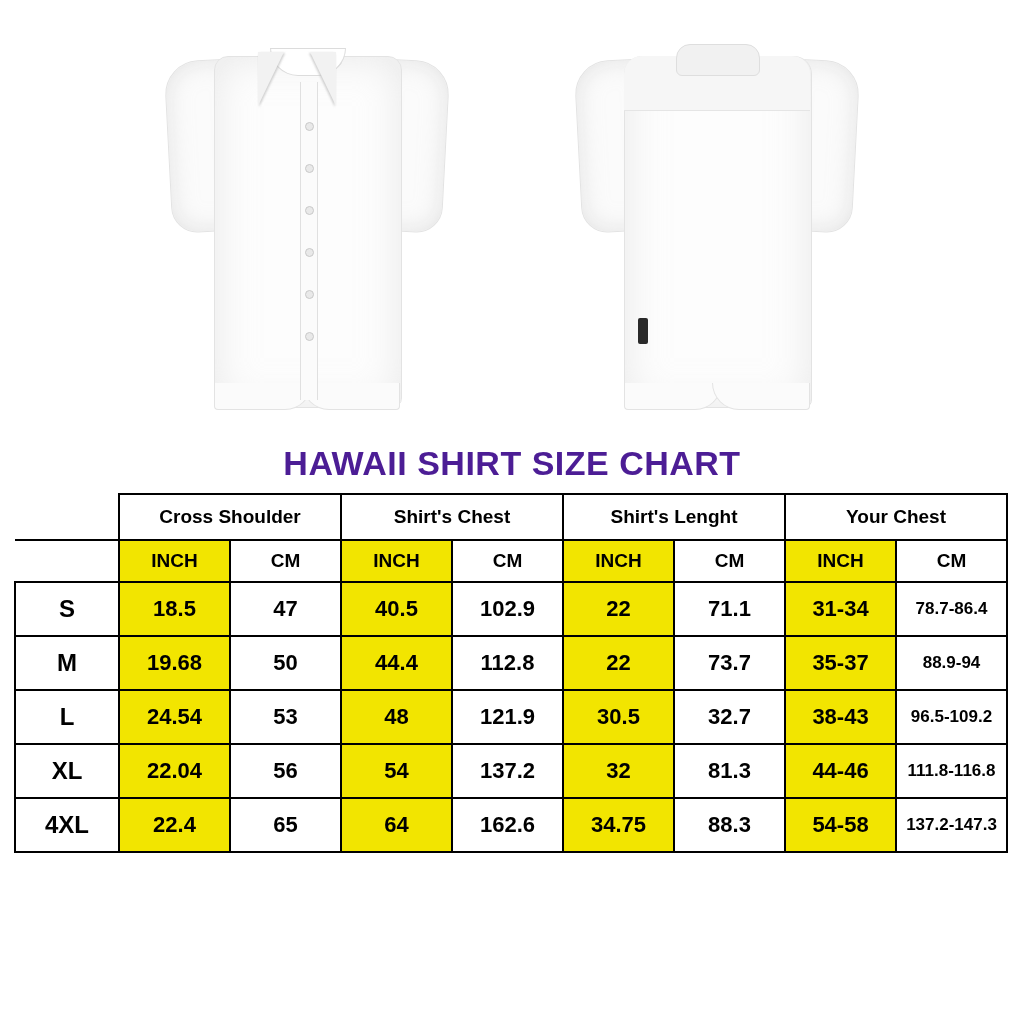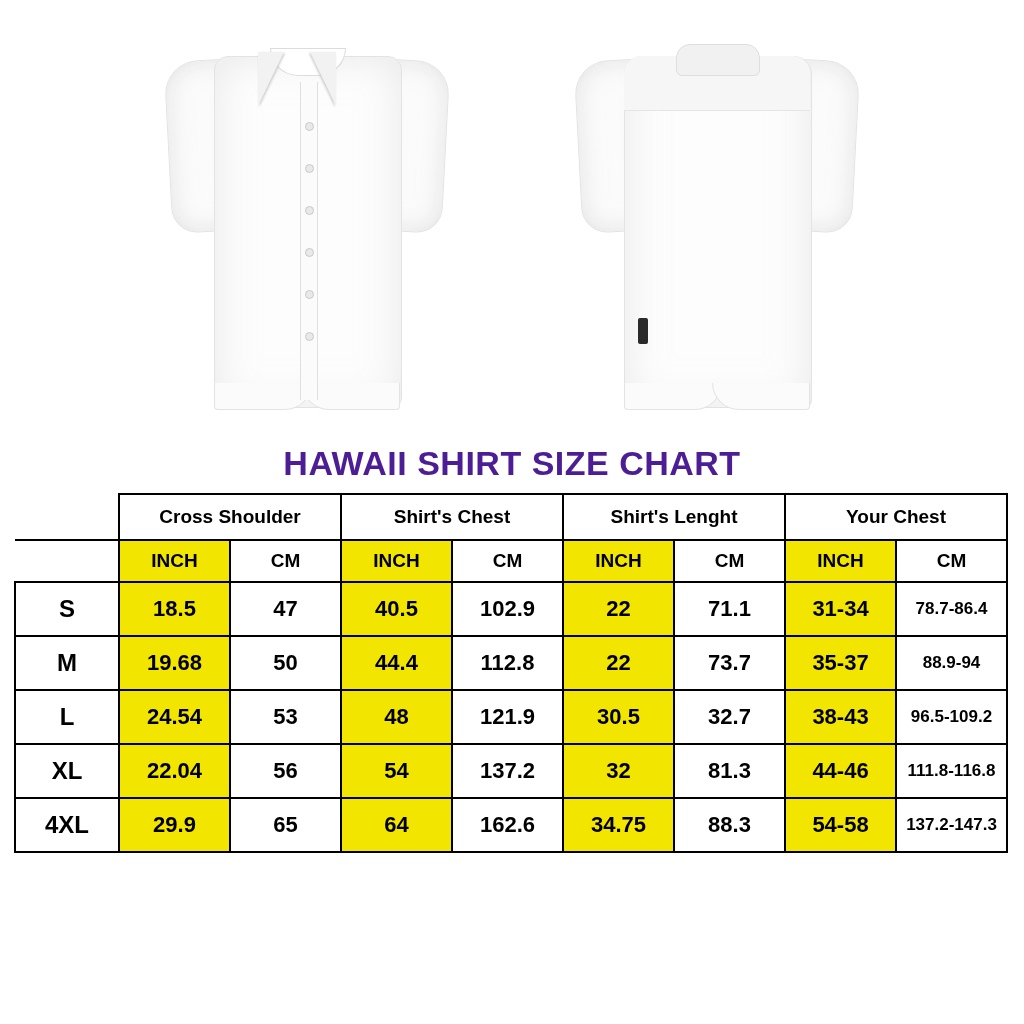--- a/index.html
+++ b/index.html
@@ -368,21 +368,21 @@
           <td class="val">56</td>
           <td class="val yellow">54</td>
           <td class="val">137.2</td>
           <td class="val yellow">32</td>
           <td class="val">81.3</td>
           <td class="val yellow">44-46</td>
           <td class="val small">111.8-116.8</td>
         </tr>
         <tr>
           <td class="size-cell">4XL</td>
-          <td class="val yellow">29.9</td>
+          <td class="val yellow">22.4</td>
           <td class="val">65</td>
           <td class="val yellow">64</td>
           <td class="val">162.6</td>
           <td class="val yellow">34.75</td>
           <td class="val">88.3</td>
           <td class="val yellow">54-58</td>
           <td class="val small">137.2-147.3</td>
         </tr>
       </tbody>
     </table>

